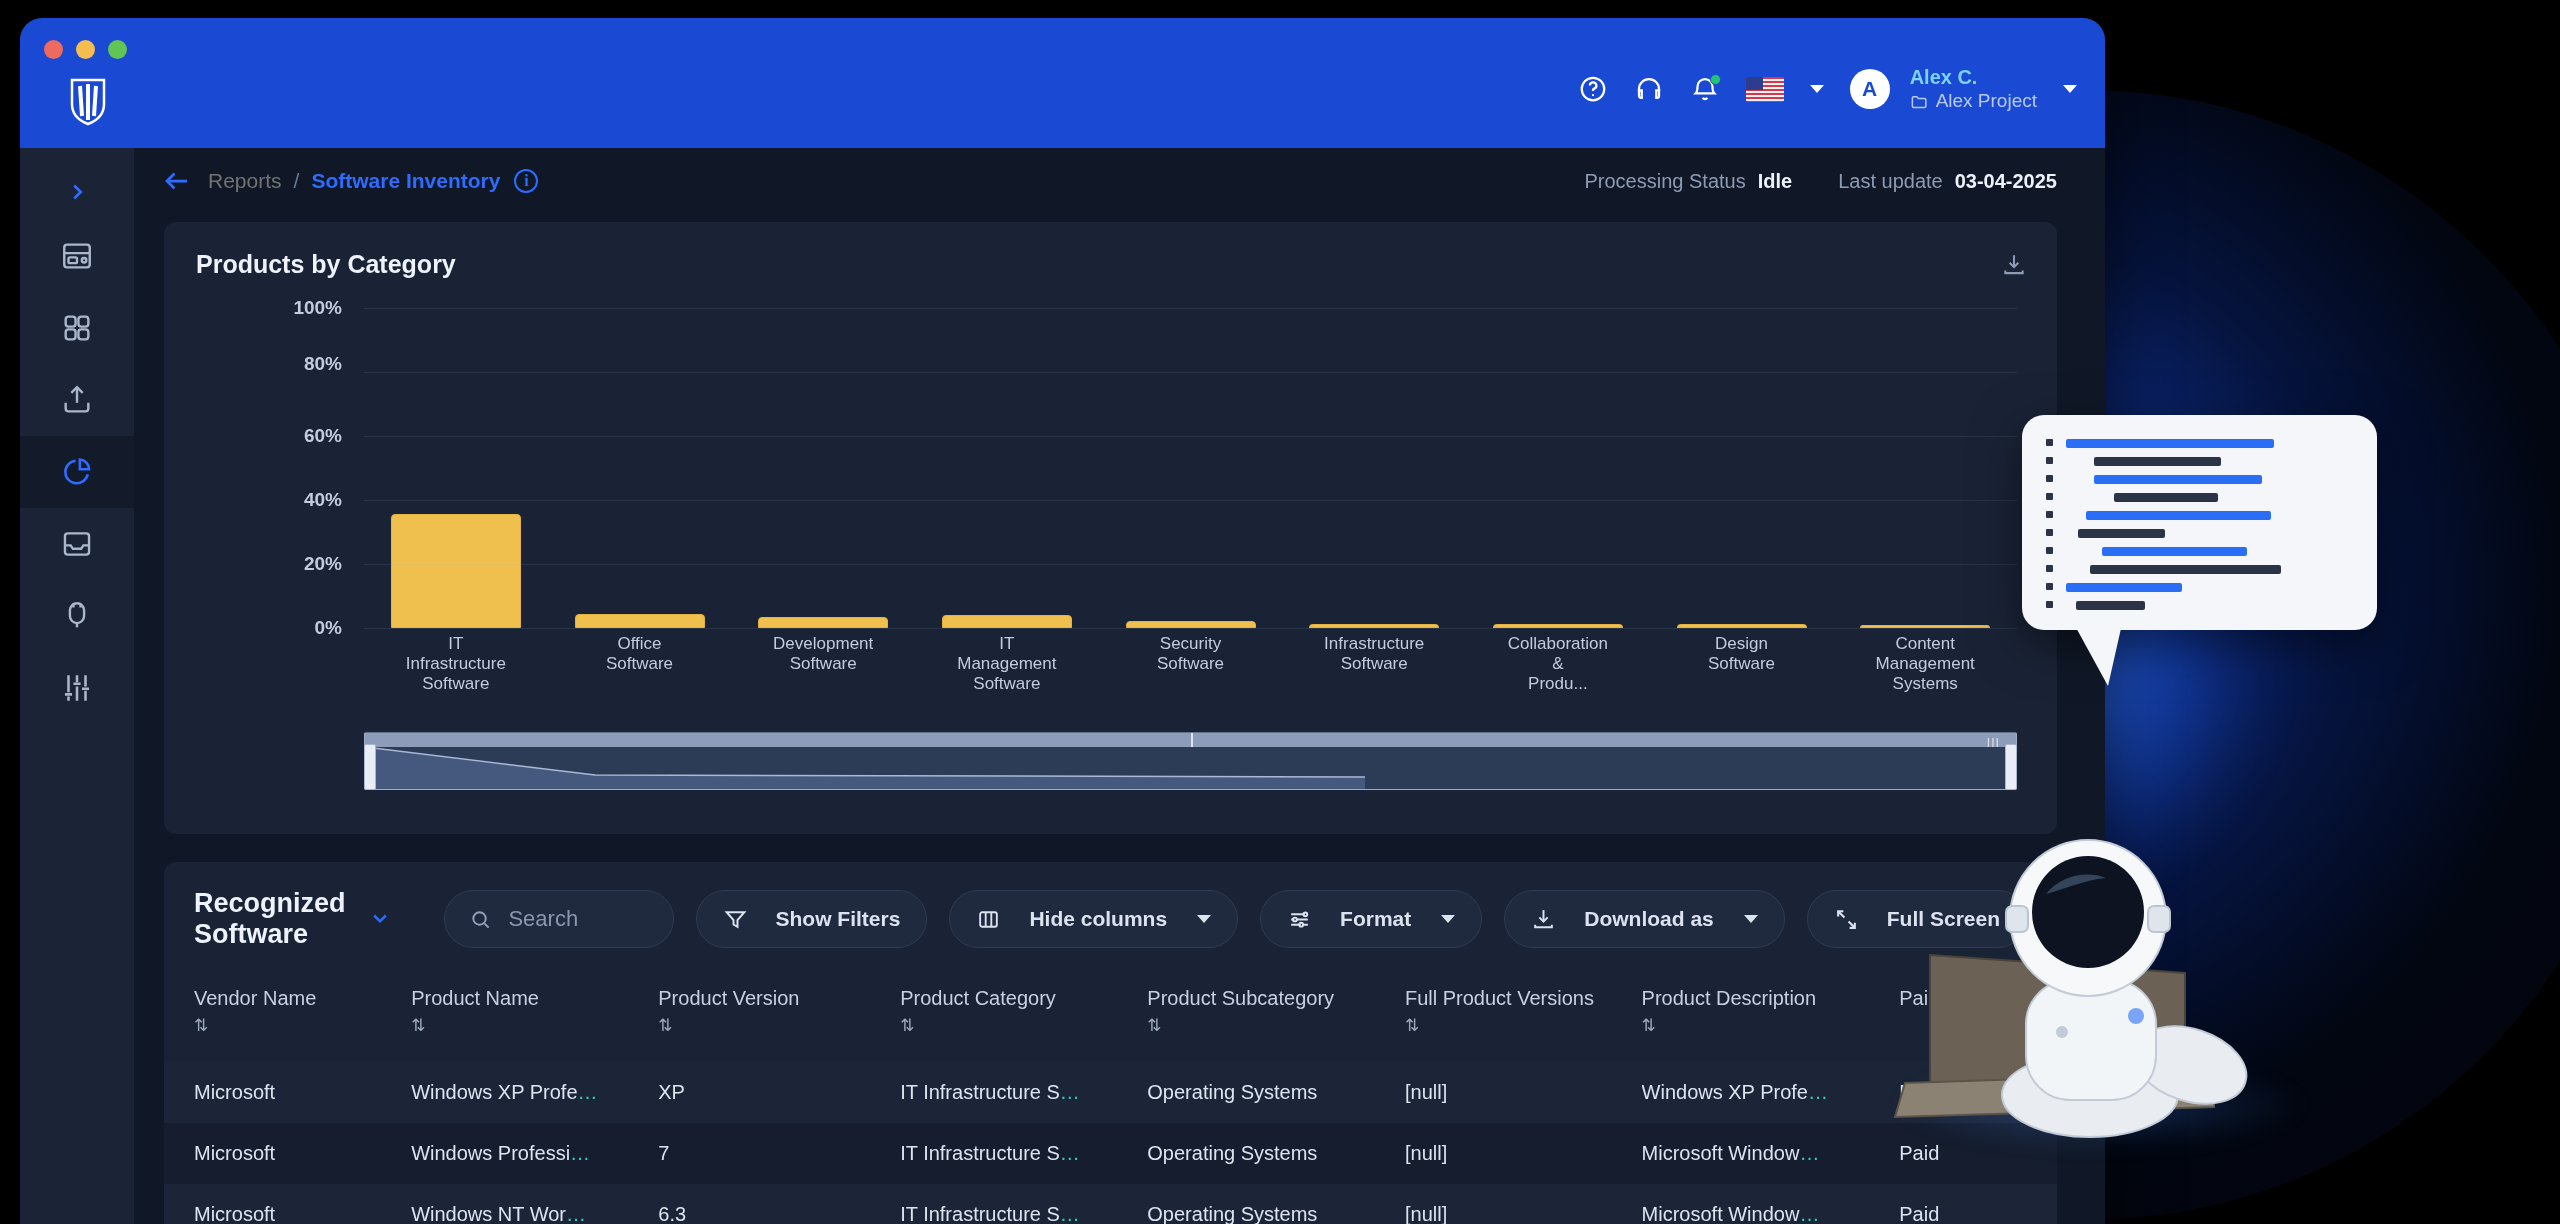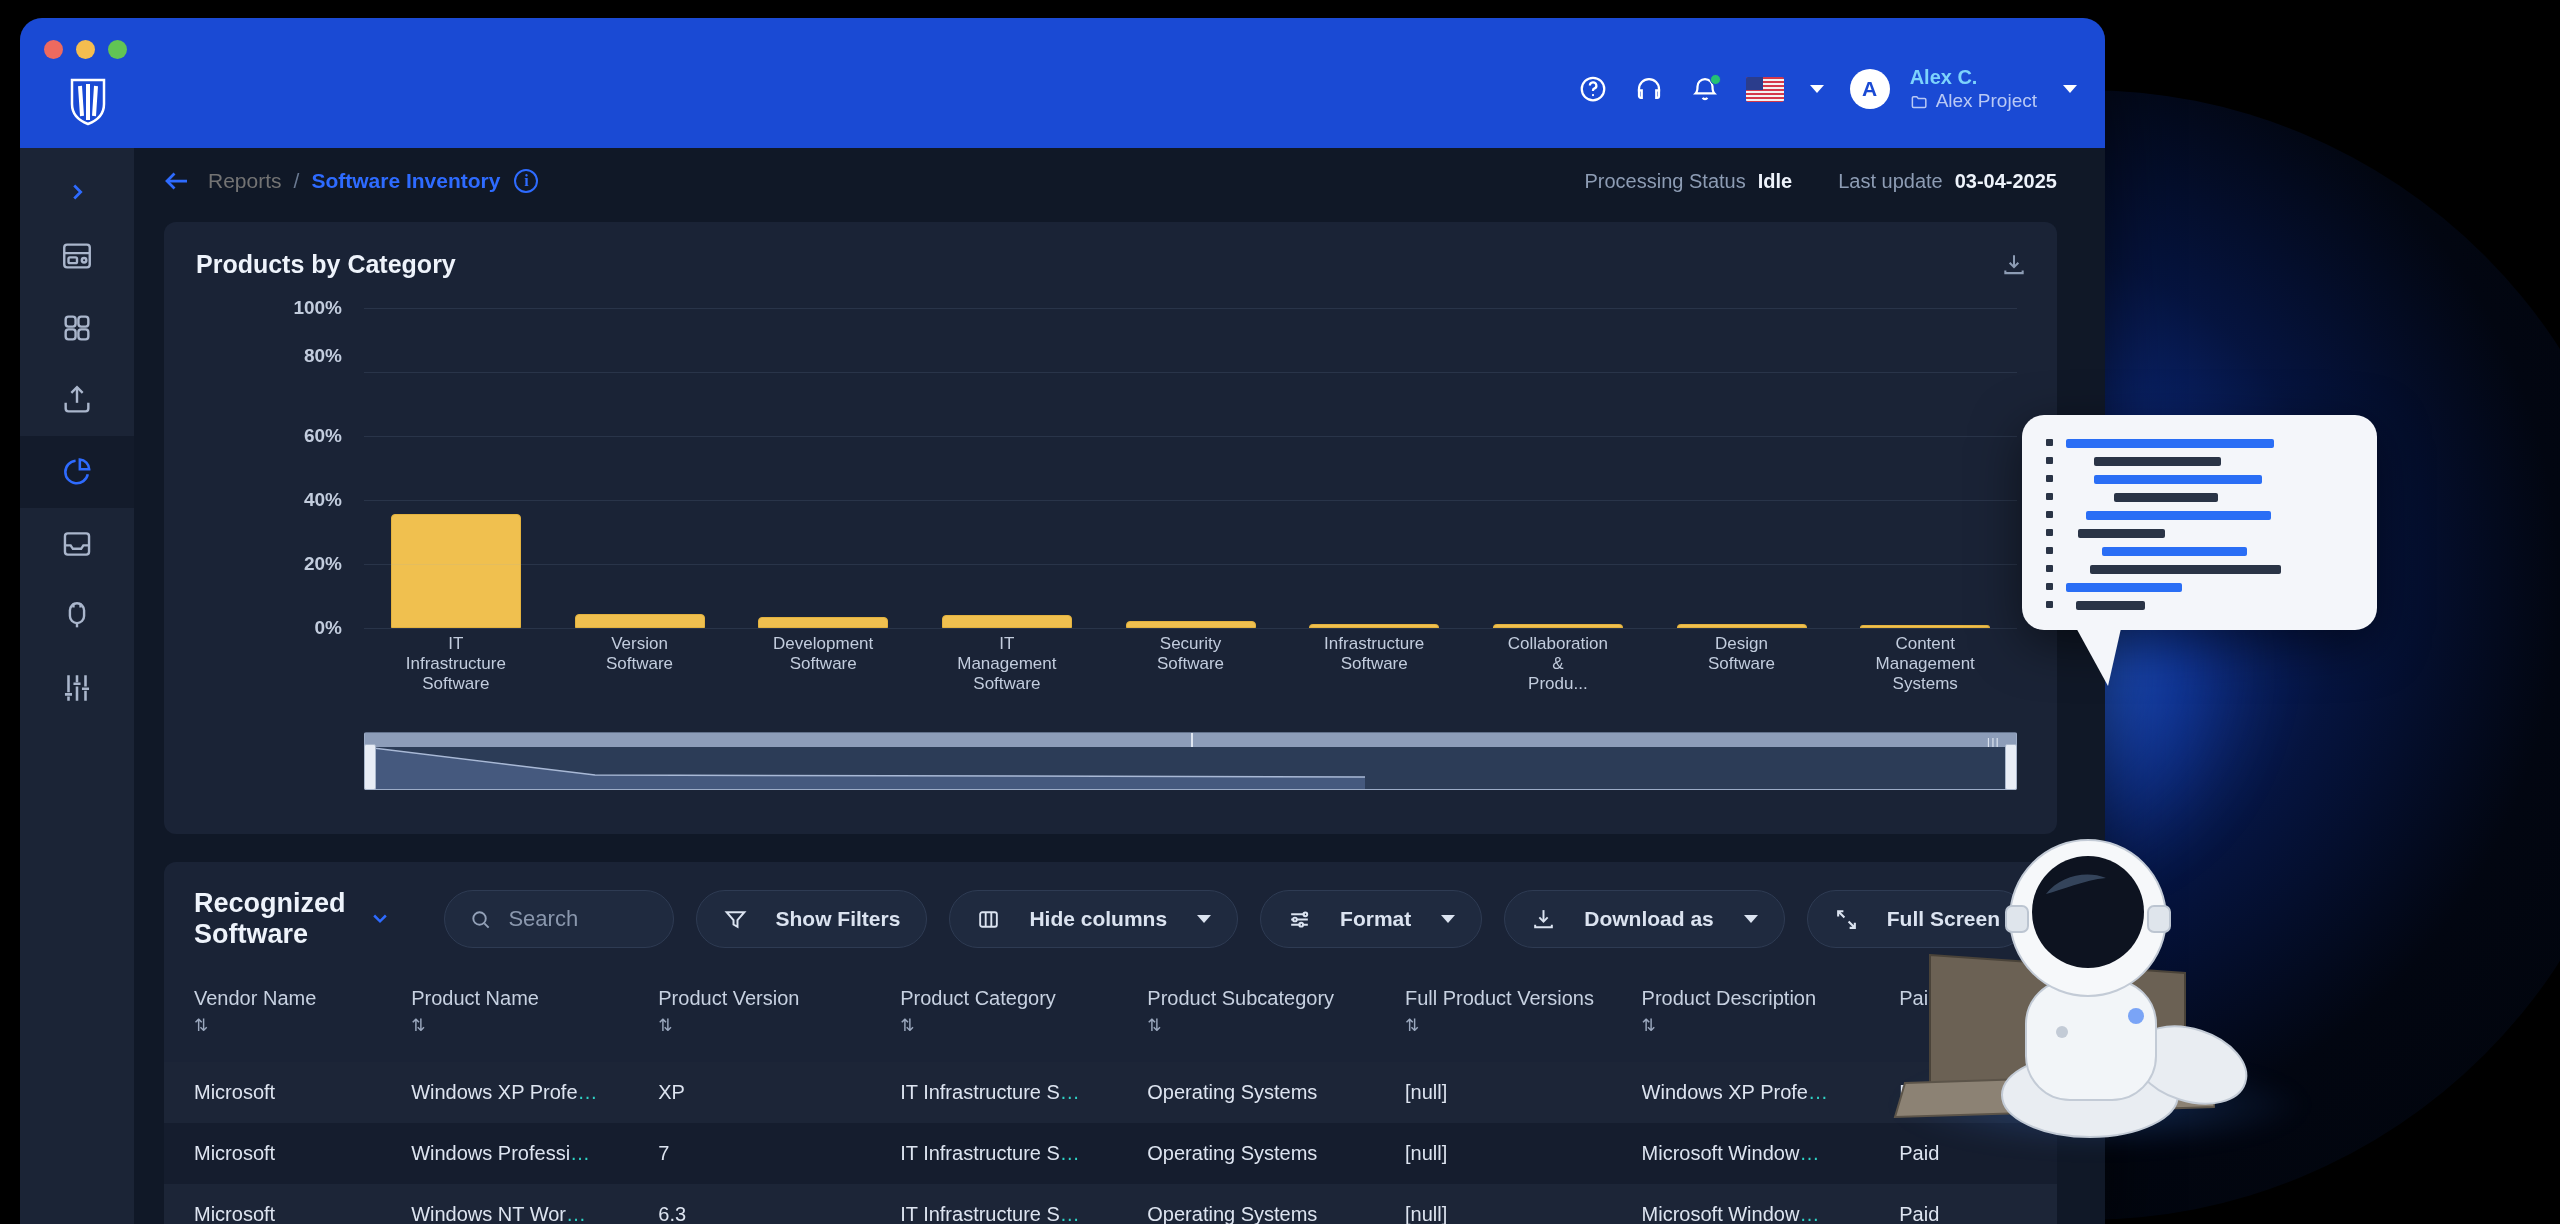--- a/index.html
+++ b/index.html
@@ -489,21 +489,21 @@
               <path d="M4 17v2.5h16V17"></path>
             </svg>
         </div>
 
         <div class="plot">
           <div class="ylabels">
               <div class="ylab" style="top: 320px;">0%</div>
               <div class="ylab" style="top: 256px;">20%</div>
               <div class="ylab" style="top: 192px;">40%</div>
               <div class="ylab" style="top: 128px;">60%</div>
-              <div class="ylab" style="top: 48px;">80%</div>
+              <div class="ylab" style="top: 56px;">80%</div>
               <div class="ylab" style="top: 0px;">100%</div>
             </div>
           <div class="bars">
               <div class="bar-slot">
                 <div class="bar" title="IT Infrastructure Software: 35.5%" style="height: 113.6px; background: rgb(240, 192, 79);"></div>
               </div>
               <div class="bar-slot">
                 <div class="bar" title="Office Software: 4.5%" style="height: 14.4px; background: rgb(240, 192, 79);"></div>
               </div>
               <div class="bar-slot">
@@ -523,21 +523,21 @@
               </div>
               <div class="bar-slot">
                 <div class="bar" title="Design Software: 1.1%" style="height: 3.52px; background: rgb(240, 192, 79);"></div>
               </div>
               <div class="bar-slot">
                 <div class="bar" title="Content Management Systems: 0.7%" style="height: 3px; background: rgb(240, 192, 79);"></div>
               </div>
             </div>
           <div class="xlabels">
               <div class="xlab"><span>IT</span><br><span>Infrastructure</span><br><span>Software</span></div>
-              <div class="xlab"><span>Version</span><br><span>Software</span></div>
+              <div class="xlab"><span>Office</span><br><span>Software</span></div>
               <div class="xlab"><span>Development</span><br><span>Software</span></div>
               <div class="xlab"><span>IT</span><br><span>Management</span><br><span>Software</span></div>
               <div class="xlab"><span>Security</span><br><span>Software</span></div>
               <div class="xlab"><span>Infrastructure</span><br><span>Software</span></div>
               <div class="xlab"><span>Collaboration</span><br><span>&amp;</span><br><span>Produ...</span></div>
               <div class="xlab"><span>Design</span><br><span>Software</span></div>
               <div class="xlab"><span>Content</span><br><span>Management</span><br><span>Systems</span></div>
             </div>
         <div class="gridline" style="top: 320px;"></div>
             <div class="gridline" style="top: 256px;"></div>

